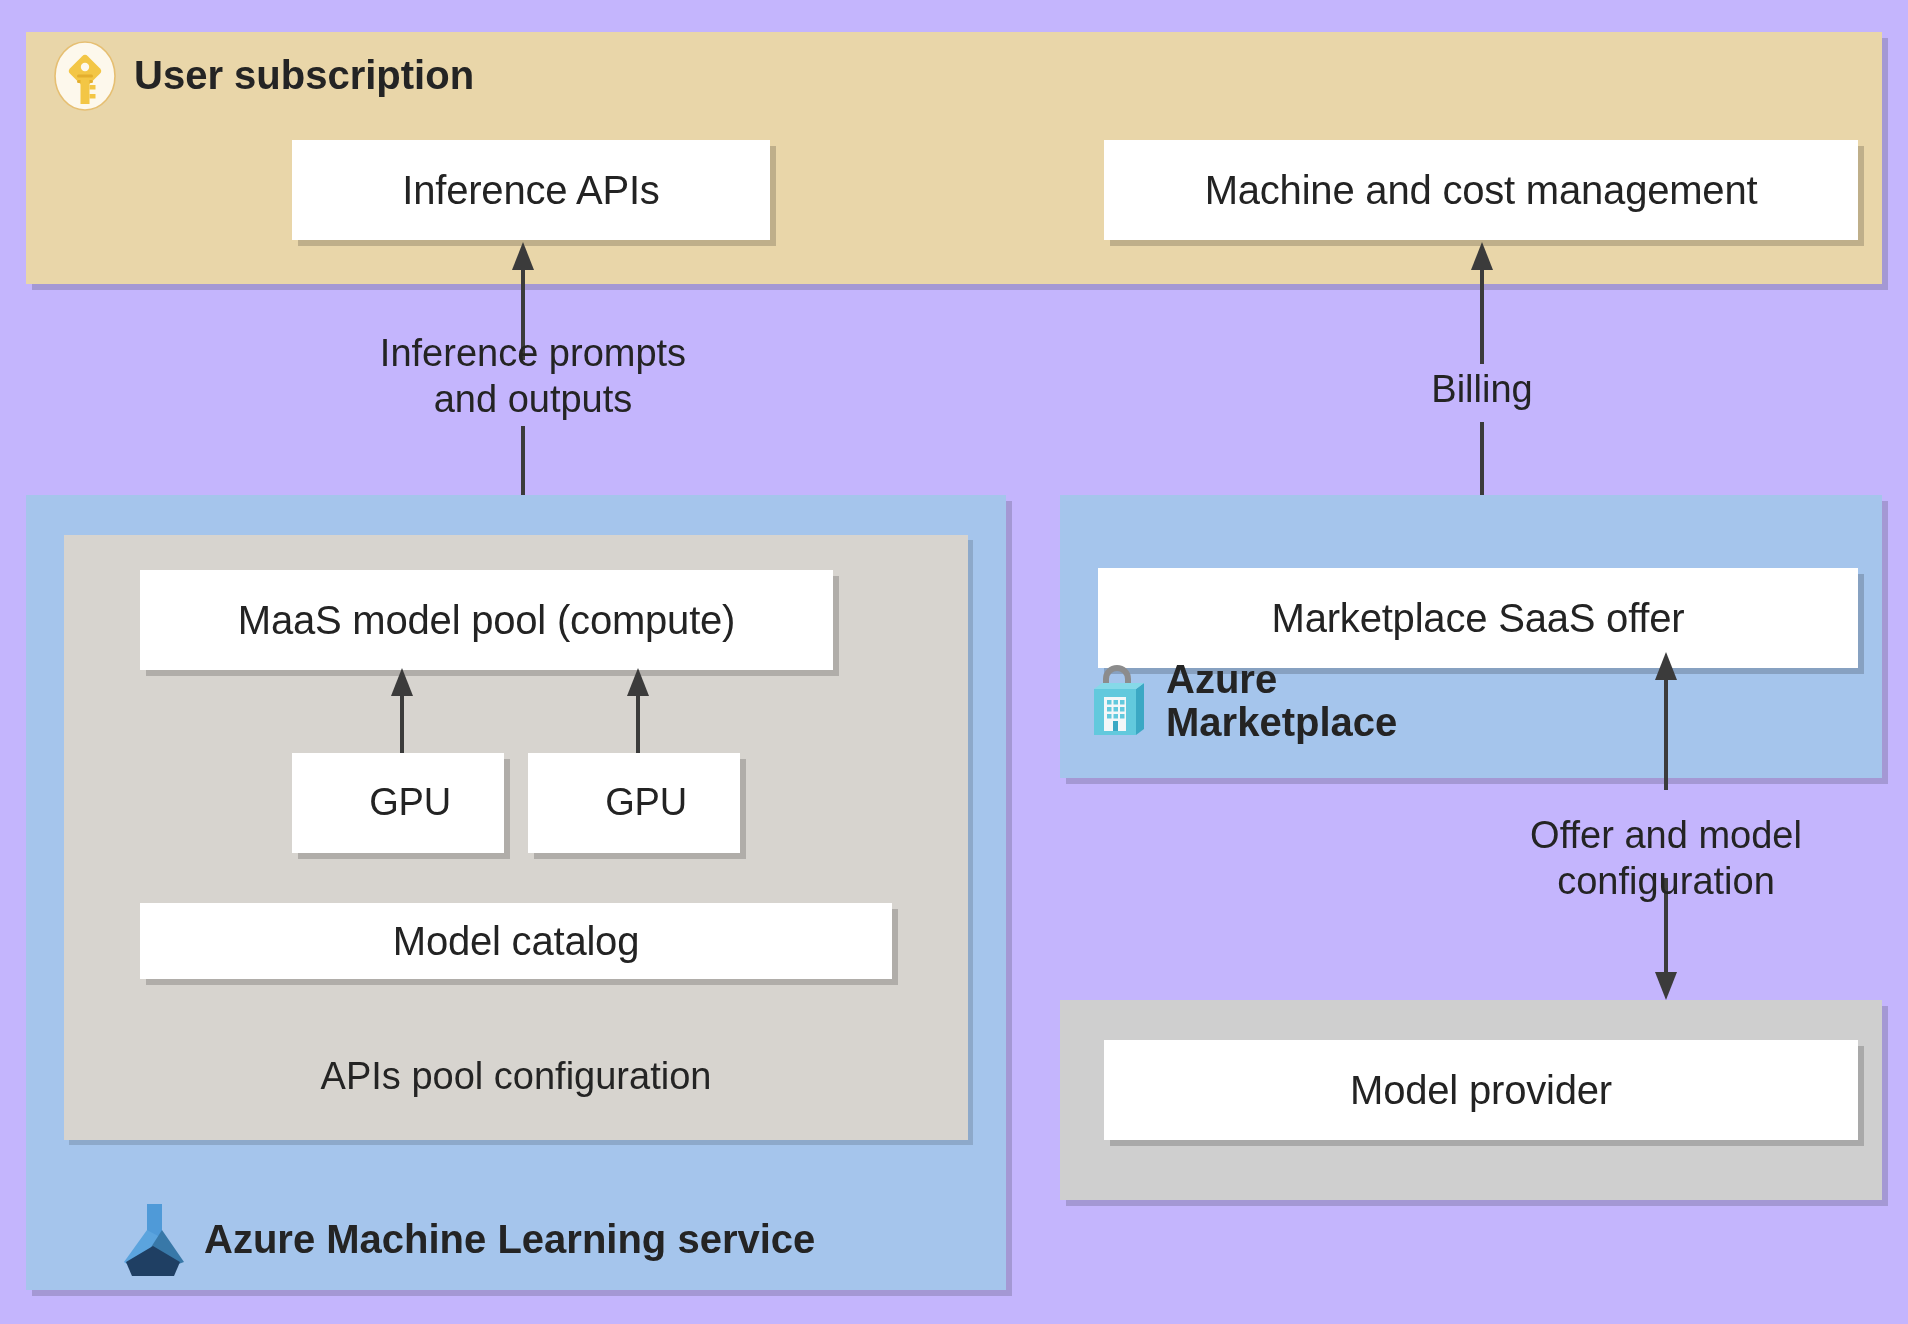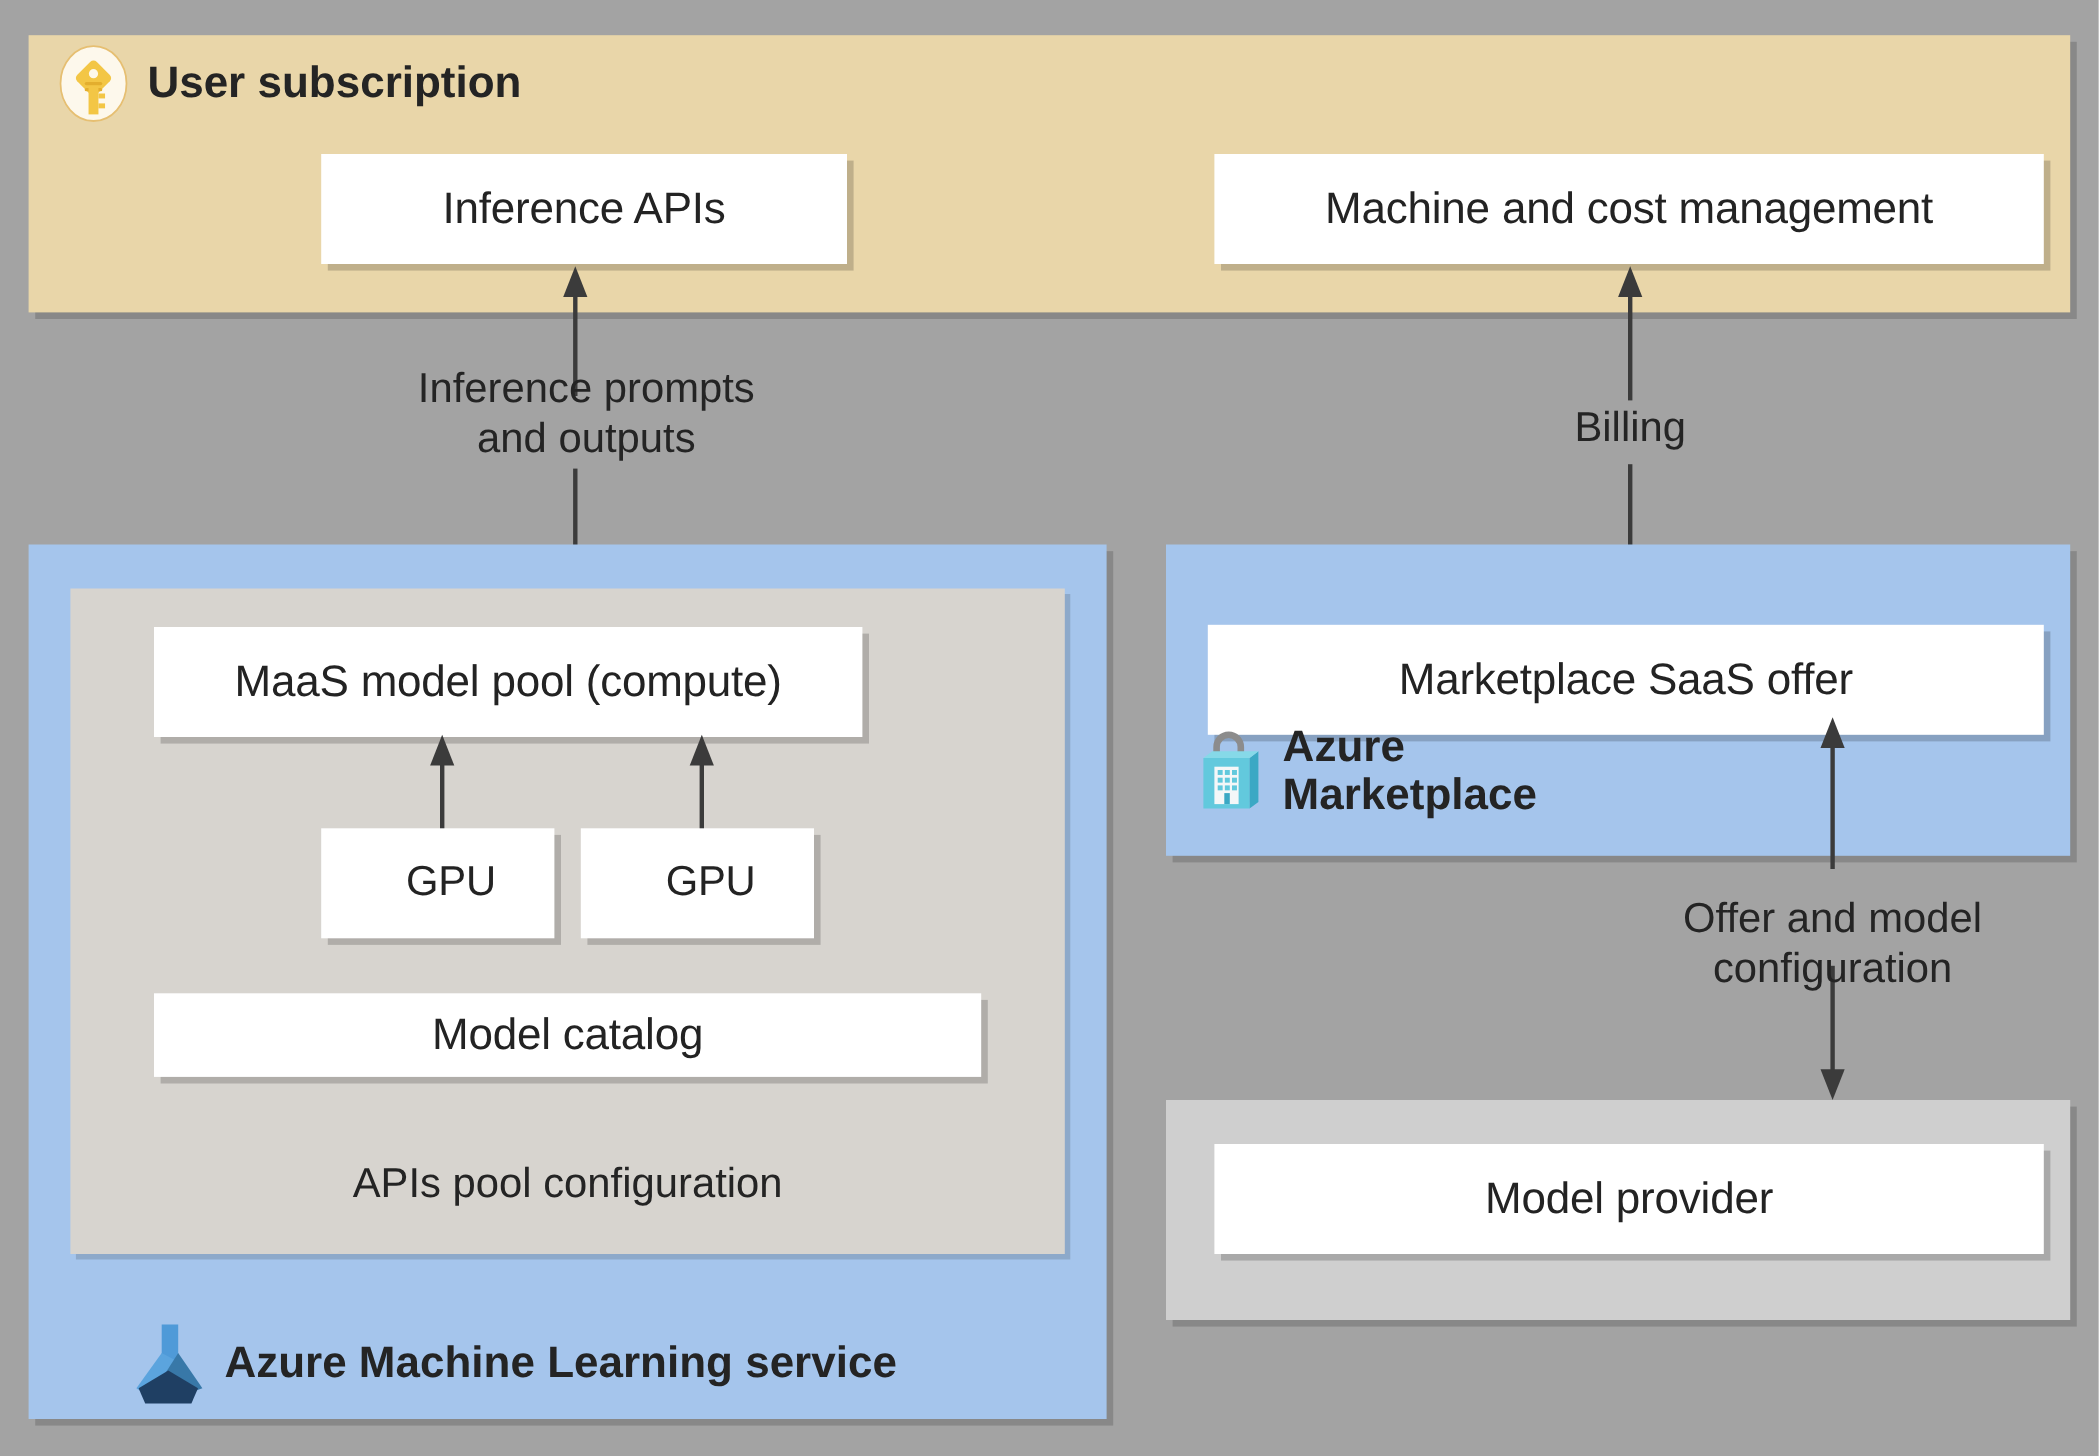--- a/index.html
+++ b/index.html
@@ -8,21 +8,21 @@
     background: #ffffff;
   }
   body {
     font-family: "Liberation Sans", sans-serif;
     -webkit-font-smoothing: antialiased;
   }
   #canvas {
     position: relative;
     width: 1908px;
     height: 1324px;
-    background: #a3a3a3;
+    background: #c4b5fd;
     overflow: hidden;
   }
 
   
   .zone {
     position: absolute;
     box-sizing: border-box;
   }
   .zone-shadow {
     box-shadow: 6px 6px 0 0 rgba(0,0,0,0.16);
@@ -162,21 +162,21 @@
       <path d="M30 182 L30 278" stroke="#3b3b3b" stroke-width="4" fill="none"></path>
       <path d="M30 300 L41 272 L19 272 Z" fill="#3b3b3b"></path>
     </svg>
   </div>
   <div class="edge-label" style="left:1282px; top:366px; width:400px;">Billing</div>
 
   <div class="zone zone-blue zone-shadow" style="left:26px; top:495px; width:980px; height:795px;"></div>
 
   <div class="zone panel-gray" style="left:64px; top:535px; width:904px; height:605px; box-shadow:5px 5px 0 0 rgba(0,0,0,0.14);"></div>
 
-  <div class="node" style="left:140px; top:570px; width:644px; height:100px;">
+  <div class="node" style="left:140px; top:570px; width:693px; height:100px;">
     <span>MaaS model pool (compute)</span>
   </div>
 
   <div class="connector" style="left:382px; top:666px; width:40px; height:92px;">
     <svg width="40" height="92" viewBox="0 0 40 92">
       <path d="M20 90 L20 26" stroke="#3b3b3b" stroke-width="4" fill="none"></path>
       <path d="M20 2 L31 30 L9 30 Z" fill="#3b3b3b"></path>
     </svg>
   </div>
   <div class="connector" style="left:618px; top:666px; width:40px; height:92px;">

